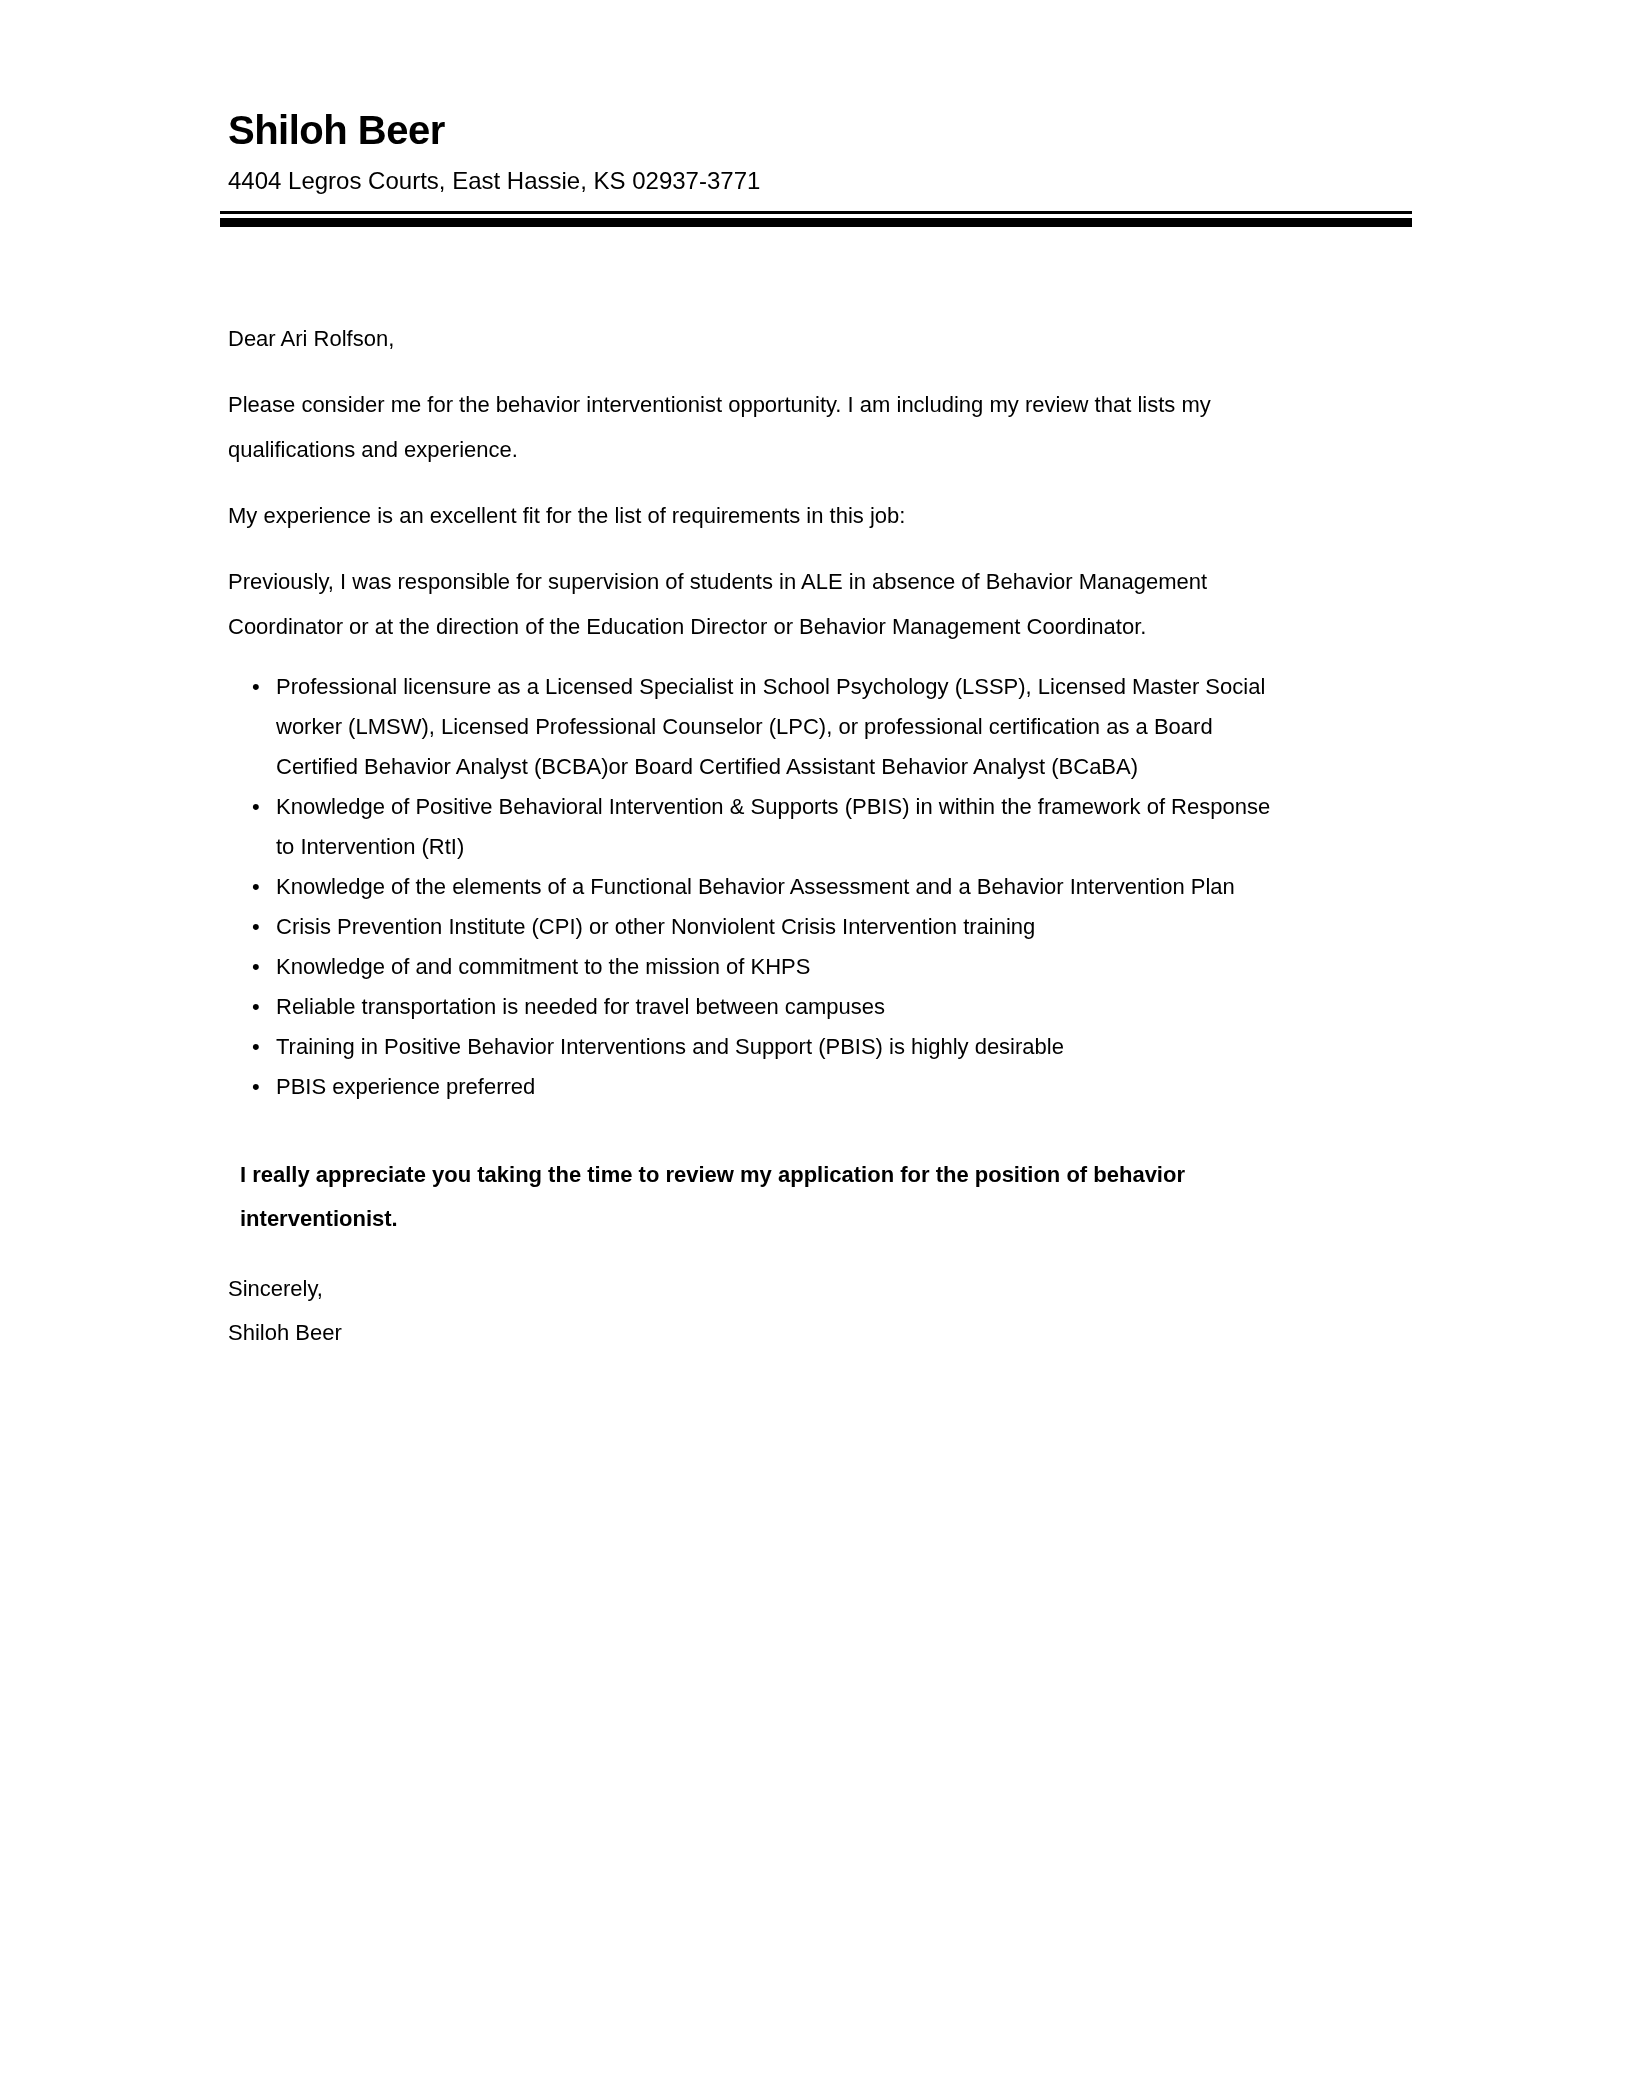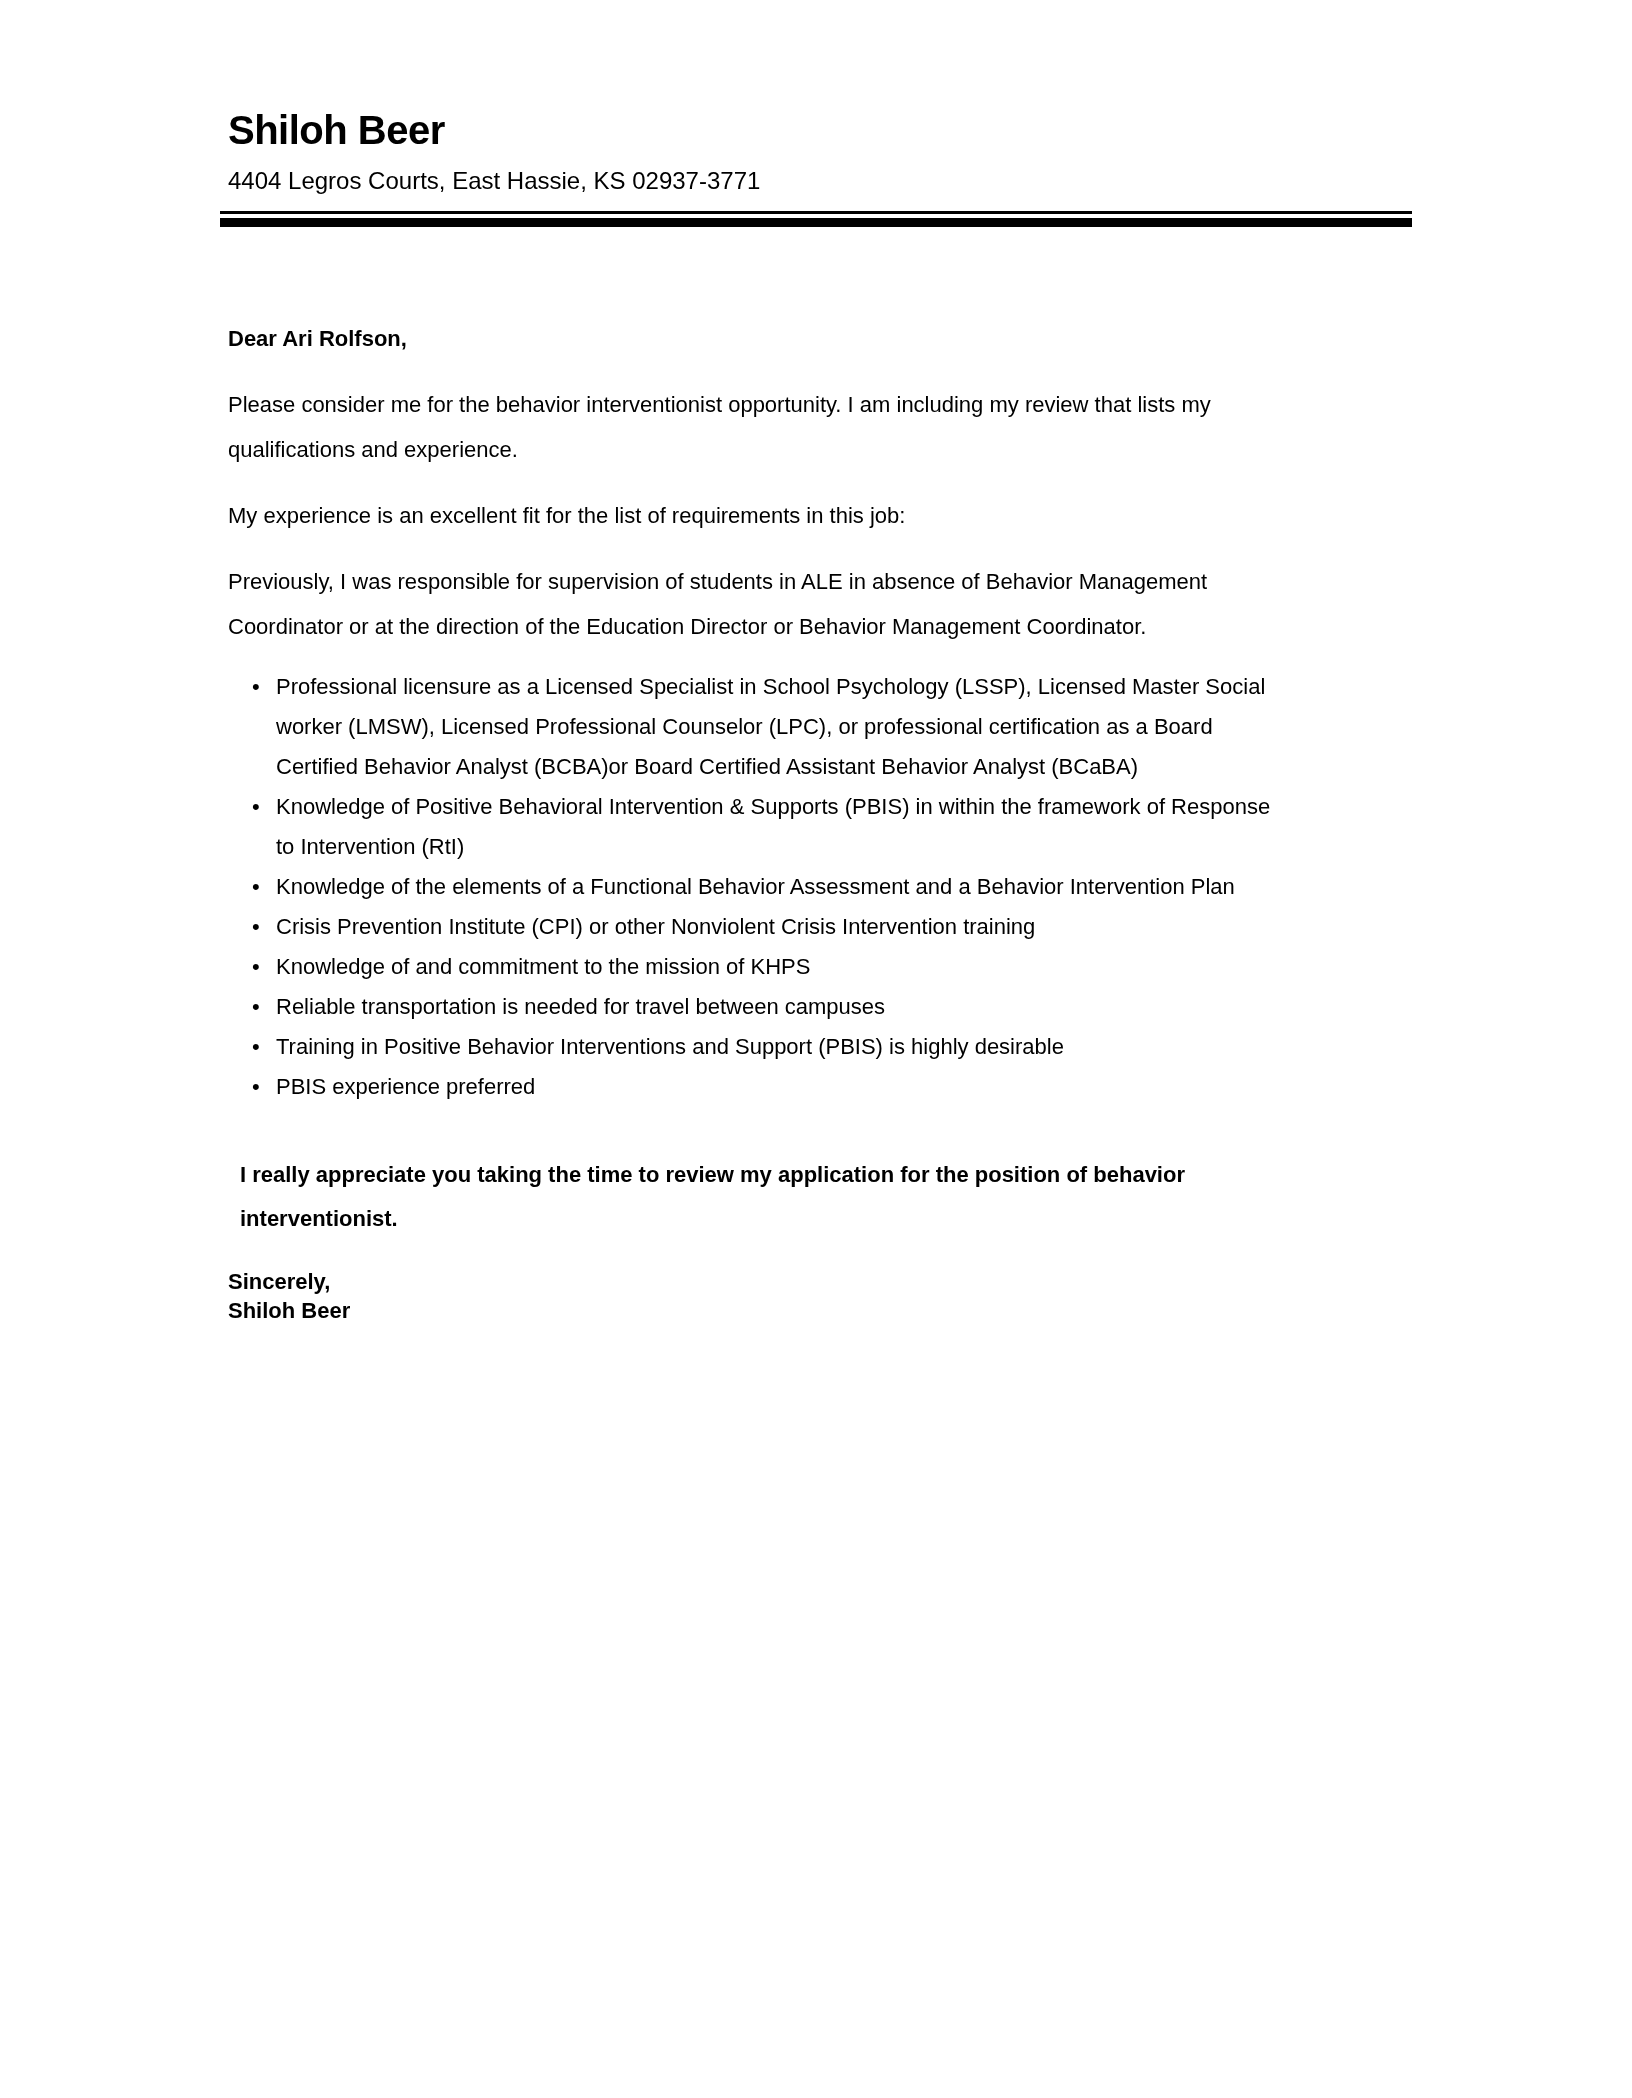--- a/index.html
+++ b/index.html
@@ -44,21 +44,21 @@
   .header-divider .gap   { height: 4px; }
   .header-divider .thick { height: 9px; background: #000; }
 
   
   .letter {
     font-size: 22px;
   }
   .greeting {
     margin-top: 89px;
     line-height: 45px;
-    font-weight: 700;
+    font-weight: 400;
     white-space: pre-line;
   }
   .para {
     margin: 21px 0 0 0;
     line-height: 45px;
     white-space: pre-line;
   }
 
   ul.requirements {
     list-style: none;
@@ -82,23 +82,22 @@
   }
 
   .closing {
     margin: 46px 0 0 12px;
     line-height: 44px;
     font-weight: 700;
     white-space: pre-line;
   }
   .signoff {
     margin: 26px 0 0 0;
-    line-height: 29px;
+    line-height: 44px;
     white-space: pre-line;
-    font-weight: bold;
   }
 </style>
 </head>
 <body>
 
 <div class="page">
 
   <div class="sender-name">Shiloh Beer</div>
 
   <div class="sender-address">4404 Legros Courts, East Hassie, KS 02937-3771</div>

